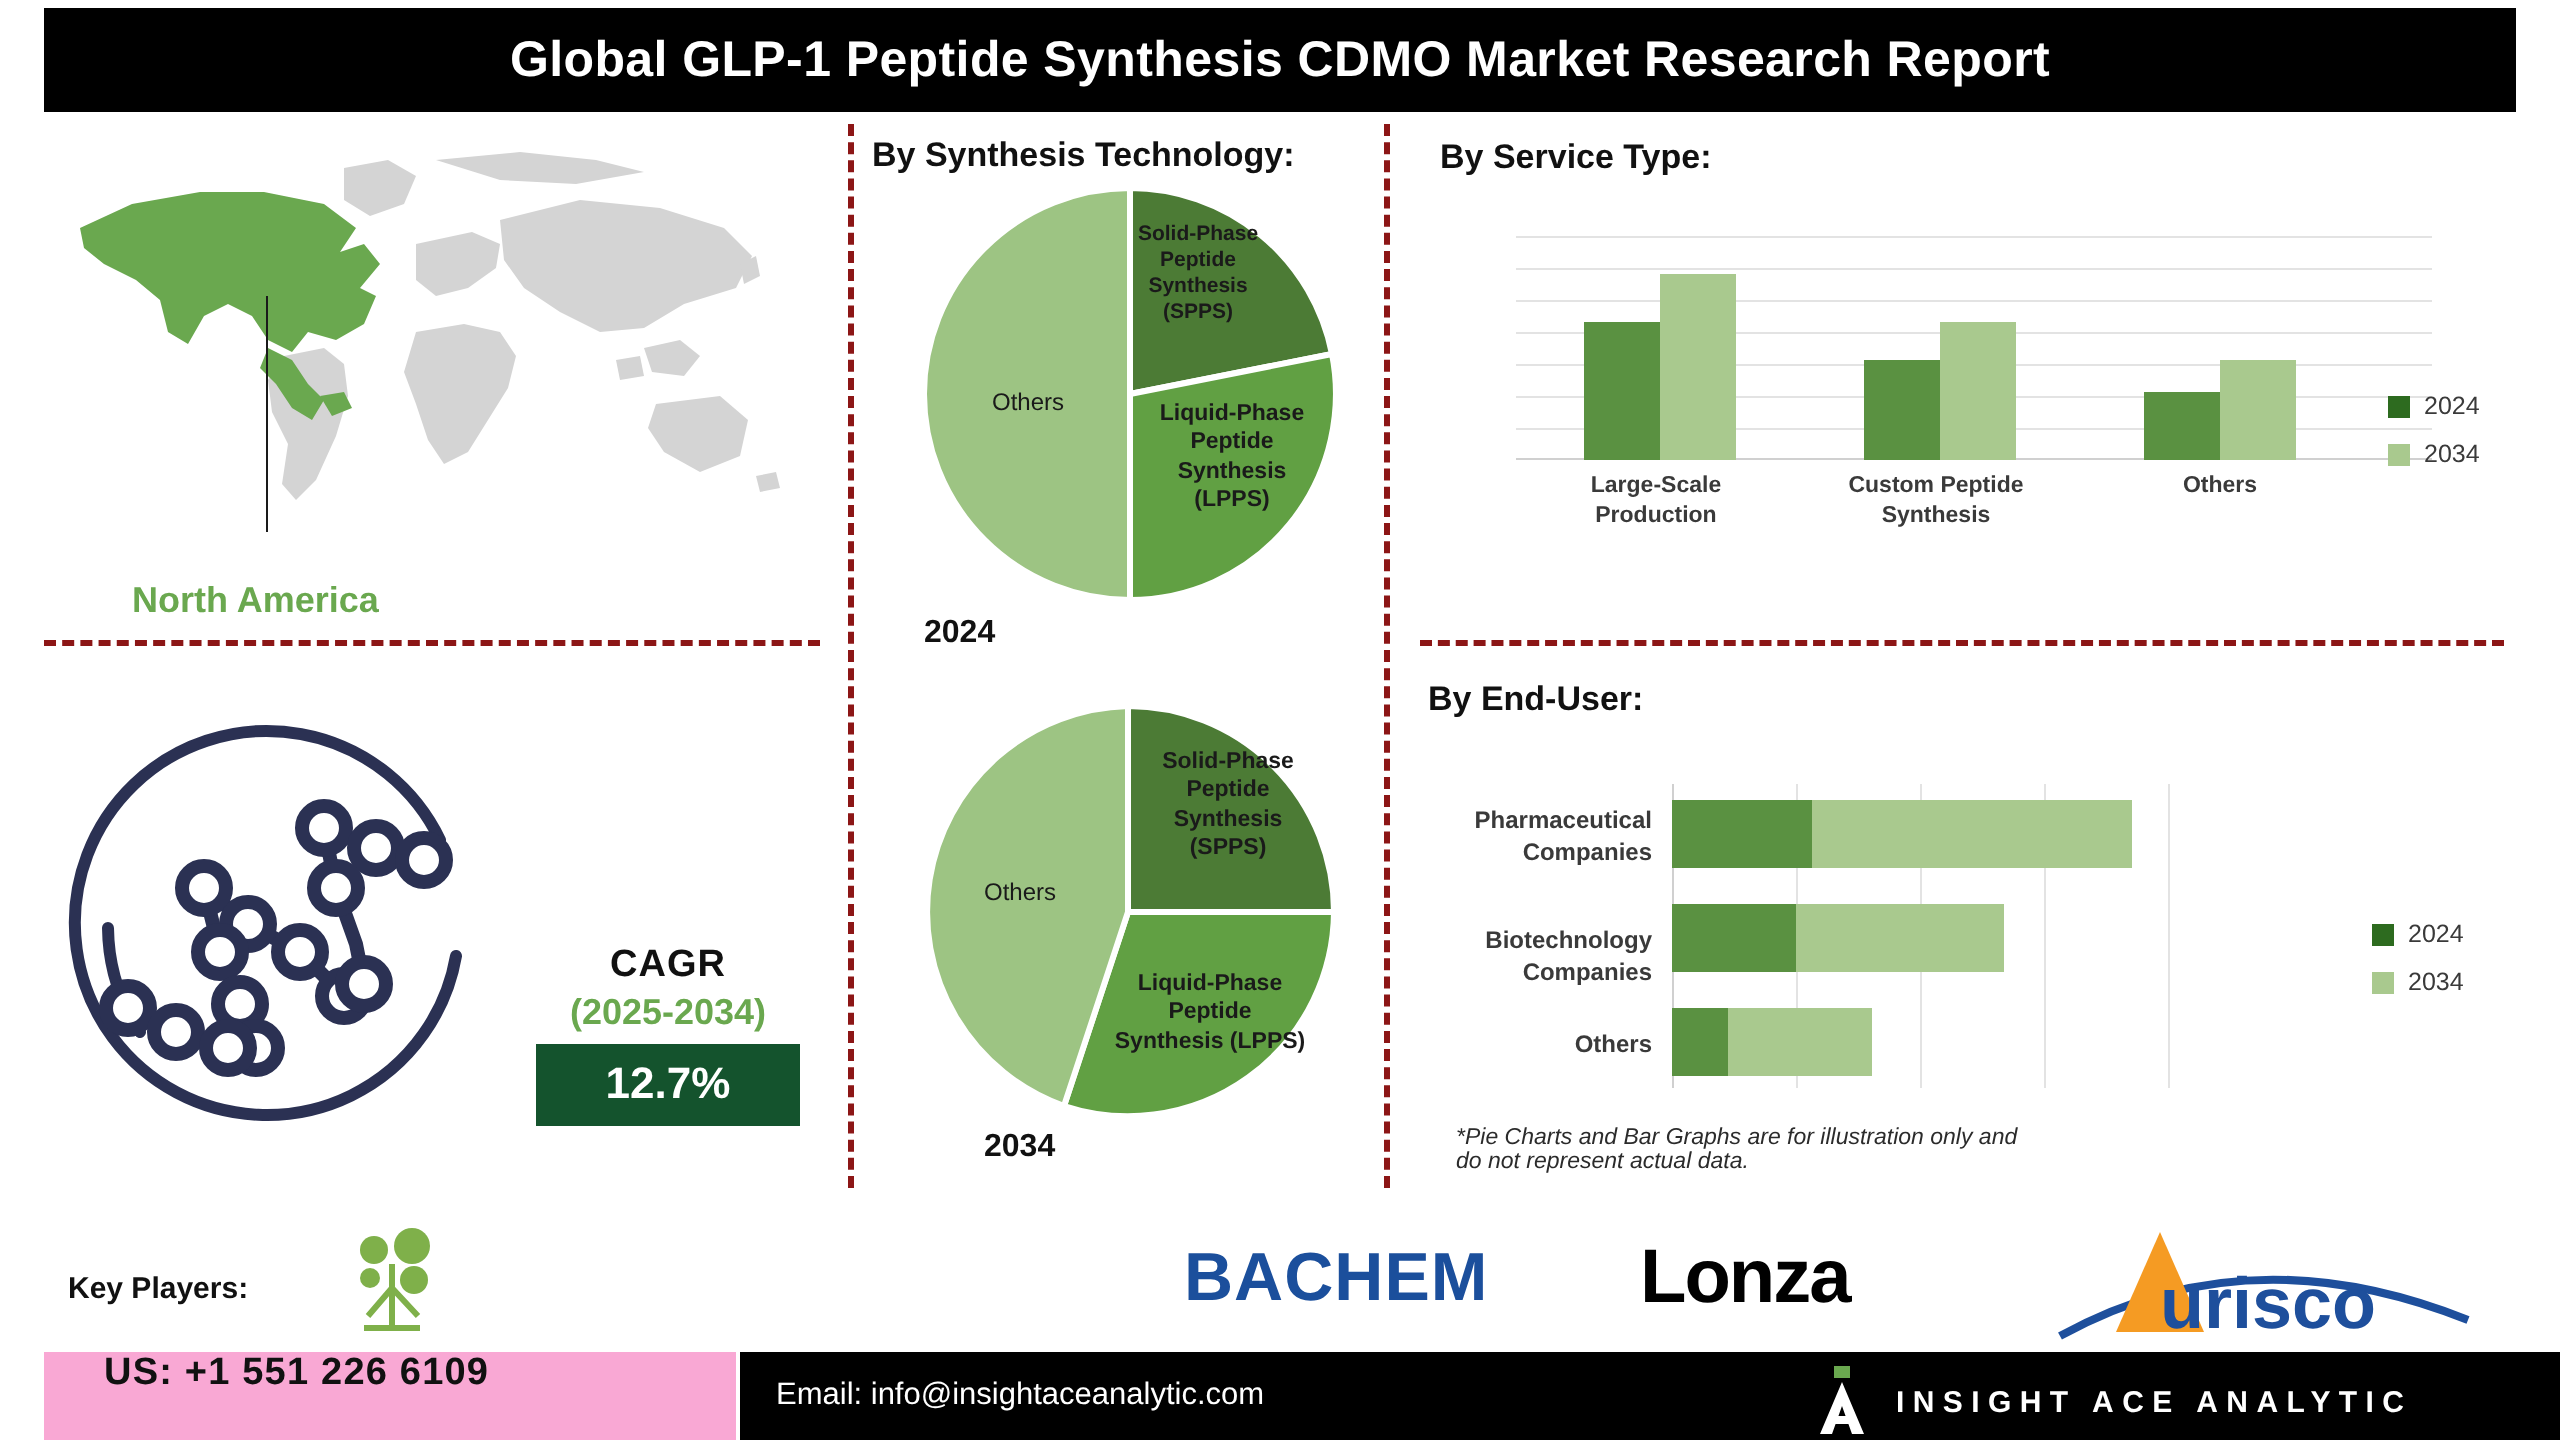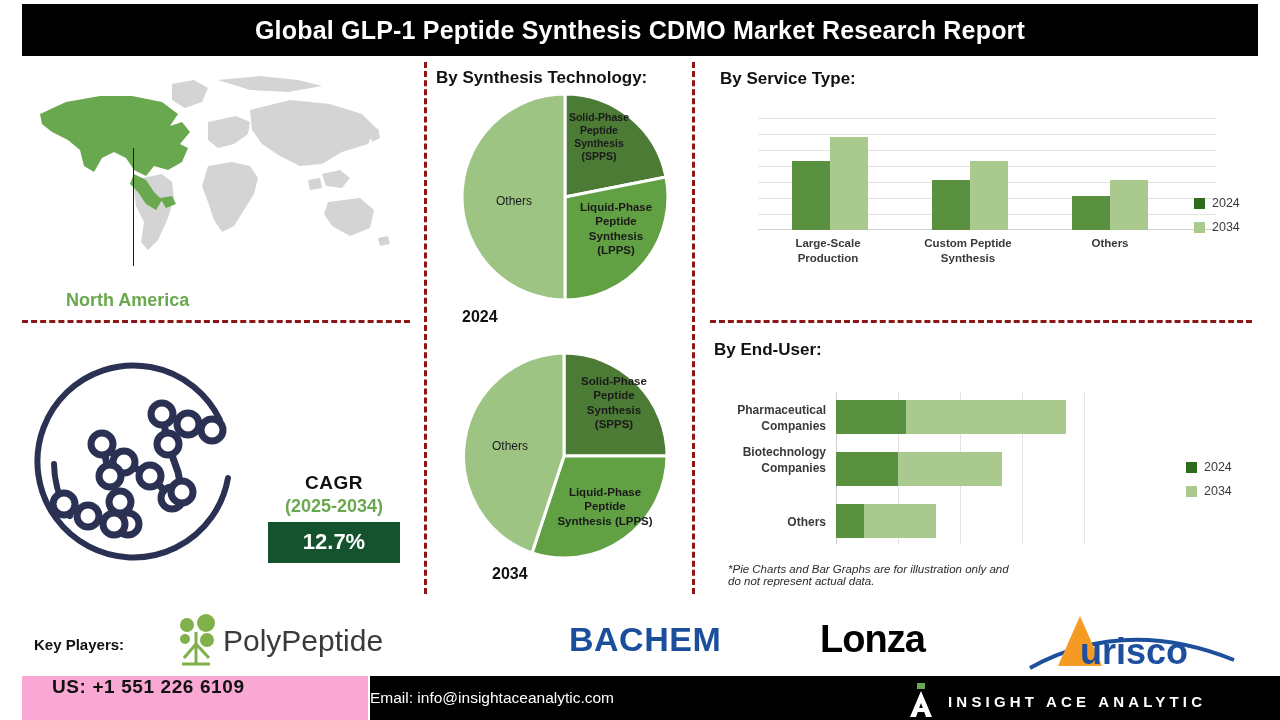--- a/index.html
+++ b/index.html
@@ -87,21 +87,21 @@
 
   .phone-bar{
     position:absolute;left:22px;top:676px;width:346px;height:44px;background:#f9a8d4;
     display:flex;align-items:flex-start;
   }
   .phone-text{color:#111;font-size:19px;font-weight:bold;padding-left:30px;letter-spacing:.6px;}
   .email-bar{
     position:absolute;left:370px;top:676px;width:910px;height:44px;background:#000;
     display:flex;align-items:center;
   }
-  .email-text{color:#fff;font-size:15.5px;}
+  .email-text{color:#fff;font-size:15.5px;padding-left:18px;}
   .brand{position:absolute;left:538px;top:7px;display:flex;align-items:center;}
   .brand-name{color:#fff;font-size:15px;font-weight:bold;letter-spacing:4.2px;margin-left:14px;}
 </style>
 </head>
 <body>
 
 <div class="root">
 
   <div class="header">
     <div class="header-title">Global GLP-1 Peptide Synthesis CDMO Market  Research Report</div>
@@ -303,21 +303,21 @@
     <div class="hrow" style="left:0;top:112px;">
       <div class="hseg" style="width:28px;background:#5a9141;"></div>
       <div class="hseg" style="width:72px;background:#a9c98e;"></div>
     </div>
   </div>
 
   <div class="hcat" style="left:676px;top:402px;">
     <div>Pharmaceutical</div>
     <div>Companies</div>
   </div>
-  <div class="hcat" style="left:676px;top:444px;">
+  <div class="hcat" style="left:676px;top:462px;">
     <div>Biotechnology</div>
     <div>Companies</div>
   </div>
   <div class="hcat" style="left:676px;top:514px;">
     <div>Others</div>
   </div>
 
   <div class="legend" style="left:1186px;top:460px;">
     <div class="legend-row">
       <span class="swatch" style="background:#2d6b1f;"></span>
@@ -334,25 +334,24 @@
   <div class="key-players">Key Players:</div>
 
   <div class="logo" style="left:176px;top:614px;">
     <svg width="42" height="54" viewBox="0 0 42 54" xmlns="http://www.w3.org/2000/svg">
       <circle cx="11" cy="11" r="7" fill="#7fb04a"></circle>
       <circle cx="30" cy="9" r="9" fill="#7fb04a"></circle>
       <circle cx="9" cy="25" r="5" fill="#7fb04a"></circle>
       <circle cx="31" cy="26" r="7" fill="#7fb04a"></circle>
       <path d="M20 18 L20 50 M20 30 L8 44 M20 30 L33 44 M6 50 L34 50" stroke="#7fb04a" stroke-width="3" fill="none"></path>
     </svg>
-    <span class="logo-text" style="font-size:30px;color:#3a3a3a;margin-left:5px;font-weight:normal;">PolyPeptide</span>
-  </div>
-
-
-  <div class="logo" style="left:569px;top:620px;">
+  </div>
+
+
+  <div class="logo" style="left:592px;top:620px;">
     <span class="logo-text" style="font-size:34px;color:#1b4f9c;letter-spacing:.5px;">BACHEM</span>
   </div>
 
   <div class="logo" style="left:820px;top:618px;text-align:center;">
     <span class="logo-text" style="font-size:38px;color:#000;letter-spacing:-1px;">Lonza</span>
   </div>
 
   <div class="logo" style="left:1024px;top:610px;">
     <svg width="216" height="64" viewBox="0 0 216 64" xmlns="http://www.w3.org/2000/svg">
       <path d="M6 58 Q100 6 210 50" fill="none" stroke="#1e4f9c" stroke-width="4"></path>

